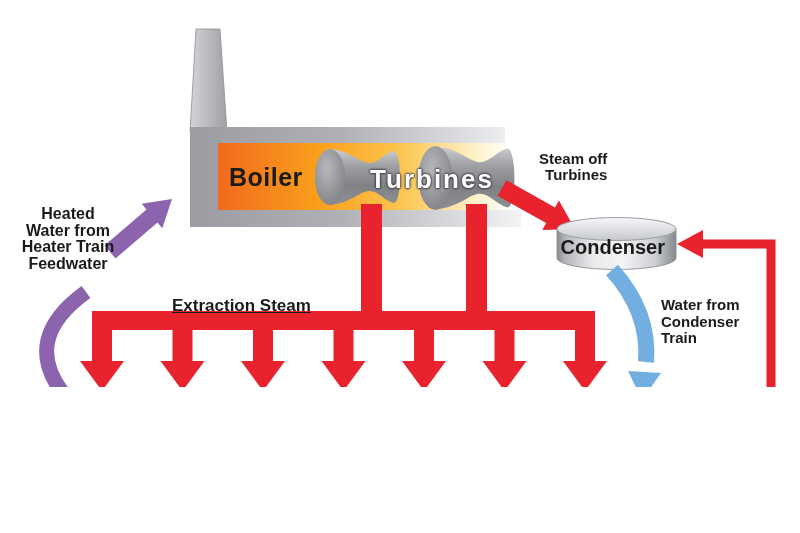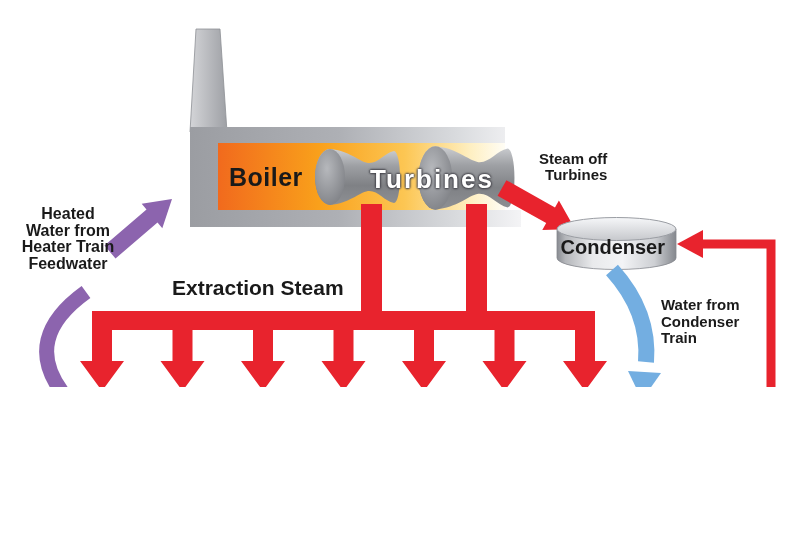--- a/index.html
+++ b/index.html
@@ -8,21 +8,21 @@
   .stage svg{position:absolute;left:0;top:0;}
   .lbl{position:absolute;font-weight:bold;color:#1a1a1a;white-space:nowrap;z-index:5;}
   .lbl-boiler{left:229px;top:163px;font-size:25px;letter-spacing:.5px;}
   .lbl-turbines{left:350px;top:164px;width:164px;text-align:center;font-size:26px;letter-spacing:2px;
     color:#ffffff;
     text-shadow:0 1px 2px rgba(70,70,76,.95), 0 -1px 2px rgba(70,70,76,.75),
                 1px 0 2px rgba(70,70,76,.75), -1px 0 2px rgba(70,70,76,.75);}
   .lbl-steamoff{left:539px;top:151px;font-size:15px;line-height:16px;text-align:right;}
   .lbl-condenser{left:545px;top:236px;width:120px;text-align:right;font-size:20px;}
   .lbl-heated{left:14px;top:206px;width:108px;text-align:center;font-size:16px;line-height:16.5px;}
-  .lbl-extraction{left:172px;top:276px;font-size:21px;}
+  .lbl-extraction{left:172px;top:296px;font-size:17px;text-decoration:underline;}
   .lbl-condwater{left:661px;top:297px;font-size:15px;line-height:16.5px;text-align:left;}
 </style>
 </head>
 <body>
 
 <div class="stage">
 
 <svg width="800" height="533" viewBox="0 0 800 533">
   <defs>
     <linearGradient id="gradChimney" gradientUnits="userSpaceOnUse" x1="190" y1="0" x2="227" y2="0">

